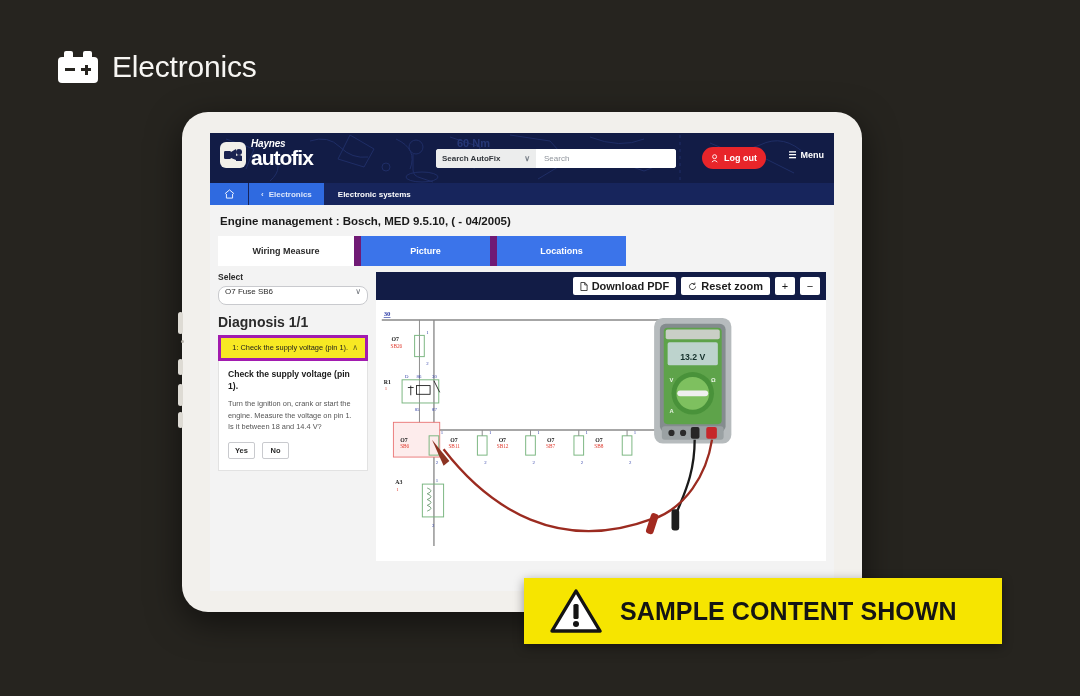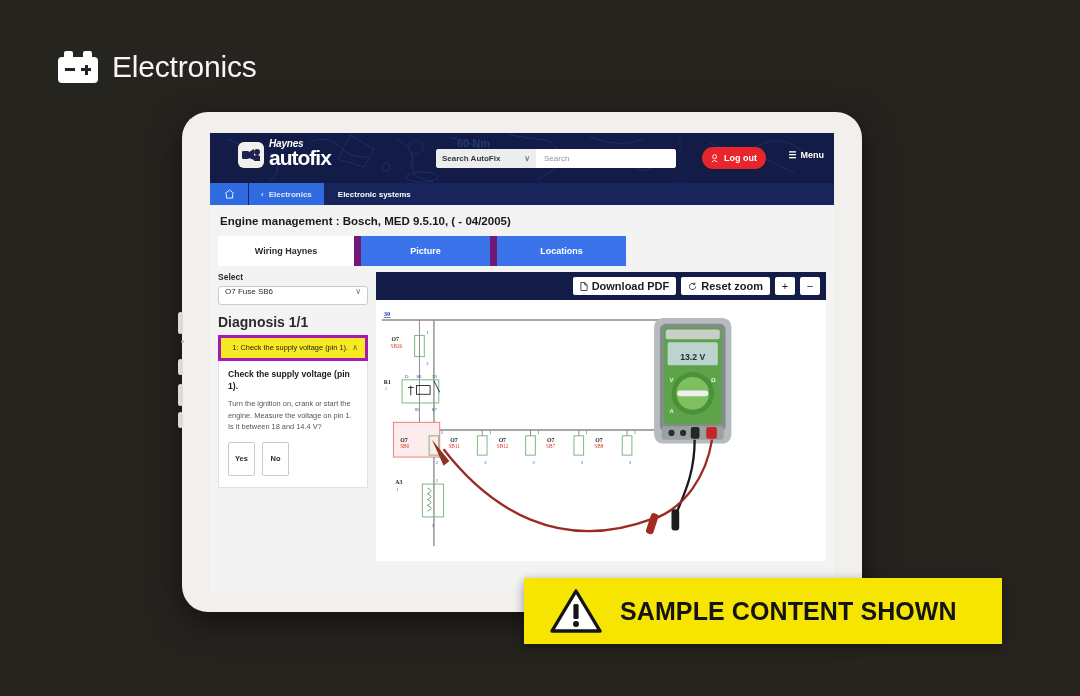--- a/index.html
+++ b/index.html
@@ -42,21 +42,21 @@
   .screen {
     position: absolute; left: 28px; top: 21px;
     width: 624px; height: 458px;
     background: #f3f3f3;
     overflow: hidden;
   }
 
   
   .app-header { position: relative; height: 50px; background: #121c46; overflow: hidden; }
   .blueprint { position: absolute; inset: 0; opacity: .5; }
-  .logo-wrap { position: absolute; left: 28px; top: 6px; display: flex; align-items: flex-end; gap: 5px; z-index: 3; }
+  .logo-wrap { position: absolute; left: 10px; top: 6px; display: flex; align-items: flex-end; gap: 5px; z-index: 3; }
   .logo-badge { width: 26px; height: 26px; background: #f2f0ea; border-radius: 6px; display: flex; align-items: center; justify-content: center; }
   .logo-text { line-height: .92; }
   .logo-haynes { display: block; color: #fff; font-size: 10px; font-weight: bold; font-style: italic; letter-spacing: -.2px; }
   .logo-autofix { display: block; color: #fff; font-size: 21px; font-weight: bold; letter-spacing: -1px; }
 
   .searchbar { position: absolute; left: 226px; top: 16px; width: 240px; height: 19px; background: #fff; border-radius: 3px; display: flex; overflow: hidden; z-index: 3; }
   .search-select { width: 100px; background: #eceded; display: flex; align-items: center; justify-content: space-between; padding: 8px 6px; font-size: 8px; color: #33373d; font-weight: bold; }
   .search-select .chev { font-size: 8px; color: #7a8089; }
   .search-input { flex: 1; border: 0; outline: none; font-size: 8px; color: #33373d; padding: 0 8px; font-family: inherit; background: #fff; }
   .search-input::placeholder { color: #8f949b; }
@@ -77,31 +77,31 @@
   .tabs { display: flex; height: 30px; }
   .tab { flex: 0 0 136px; display: flex; align-items: center; justify-content: center; font-size: 9px; font-weight: bold; cursor: pointer; }
   .tab.active { background: #fff; color: #2b2b2b; }
   .tab.idle { background: #3b74ea; color: #fff; border-left: 7px solid #701a75; }
 
   .content { display: flex; gap: 8px; margin-top: 6px; }
 
   
   .left { width: 150px; }
   .lbl { font-size: 8.5px; font-weight: bold; color: #2b2b2b; margin-bottom: 4px; }
-  .select-box { height: 19px; background: #fff; border: 1px solid #c9cace; border-radius: 3px; display: flex; align-items: flex-end; justify-content: space-between; padding: 8px 6px; font-size: 8px; color: #2b2b2b; cursor: pointer; }
+  .select-box { height: 19px; background: #fff; border: 1px solid #c9cace; border-radius: 8px; display: flex; align-items: flex-start; justify-content: space-between; padding: 0 6px; font-size: 8px; color: #2b2b2b; cursor: pointer; }
   .select-box .chev { color: #6d7178; font-size: 8px; }
   .diag-head { font-size: 14px; font-weight: bold; color: #2b2b2b; margin: 9px 0 5px 0; }
   .accordion { background: #f7e923; border: 3px solid #a21caf; padding: 5px 7px; display: flex; justify-content: flex-end; align-items: flex-start; gap: 4px; cursor: pointer; }
   .accordion-label { font-size: 7.4px; color: #1c1c1c; line-height: 1.35; }
   .accordion .caret { font-size: 8px; color: #6c6a20; }
   .acc-body { background: #fff; border: 1px solid #e2e2e2; border-top: 0; padding: 8px 9px 11px 9px; }
   .acc-title { font-size: 8.6px; font-weight: bold; color: #1c1c1c; line-height: 1.35; margin-bottom: 6px; }
   .acc-text { font-size: 7.4px; color: #555; line-height: 1.55; margin-bottom: 9px; }
   .btn-row { display: flex; gap: 7px; }
-  .ans-btn { min-width: 27px; height: 34px; background: #fff; border: 1px solid #c9cace; border-radius: 2px; font-size: 7.5px; font-weight: bold; color: #2b2b2b; cursor: pointer; font-family: inherit; }
+  .ans-btn { min-width: 27px; height: 17px; background: #fff; border: 1px solid #c9cace; border-radius: 2px; font-size: 7.5px; font-weight: bold; color: #2b2b2b; cursor: pointer; font-family: inherit; }
 
   
   .right { flex: 1; }
   .viewer-toolbar { height: 28px; background: #121c46; display: flex; align-items: center; justify-content: flex-end; gap: 5px; padding: 0 6px; }
   .tb-btn { height: 18px; background: #fff; border: 0; border-radius: 2px; font-size: 11px; font-weight: bold; color: #1c1c1c; padding: 0 7px; display: flex; align-items: center; gap: 4px; cursor: pointer; font-family: inherit; }
   .tb-btn.sq { width: 20px; padding: 0; justify-content: center; font-size: 11px; font-weight: normal; }
   .canvas { background: #fff; height: 261px; position: relative; overflow: hidden; }
 
   
   .sample-banner {
@@ -215,21 +215,21 @@
         </div>
         <div class="crumb-cur">
           <span>Electronic systems</span>
         </div>
       </div>
 
       <div class="page">
         <div class="page-title">Engine management :  Bosch, MED 9.5.10, ( - 04/2005)</div>
 
         <div class="tabs">
-          <div class="tab active">Wiring Haynes</div>
+          <div class="tab active">Wiring Measure</div>
           <div class="tab idle">Picture</div>
           <div class="tab idle">Locations</div>
         </div>
 
         <div class="content">
 
           <div class="left">
             <div class="lbl">Select</div>
             <div class="select-box">
               <span>O7   Fuse   SB6</span>

